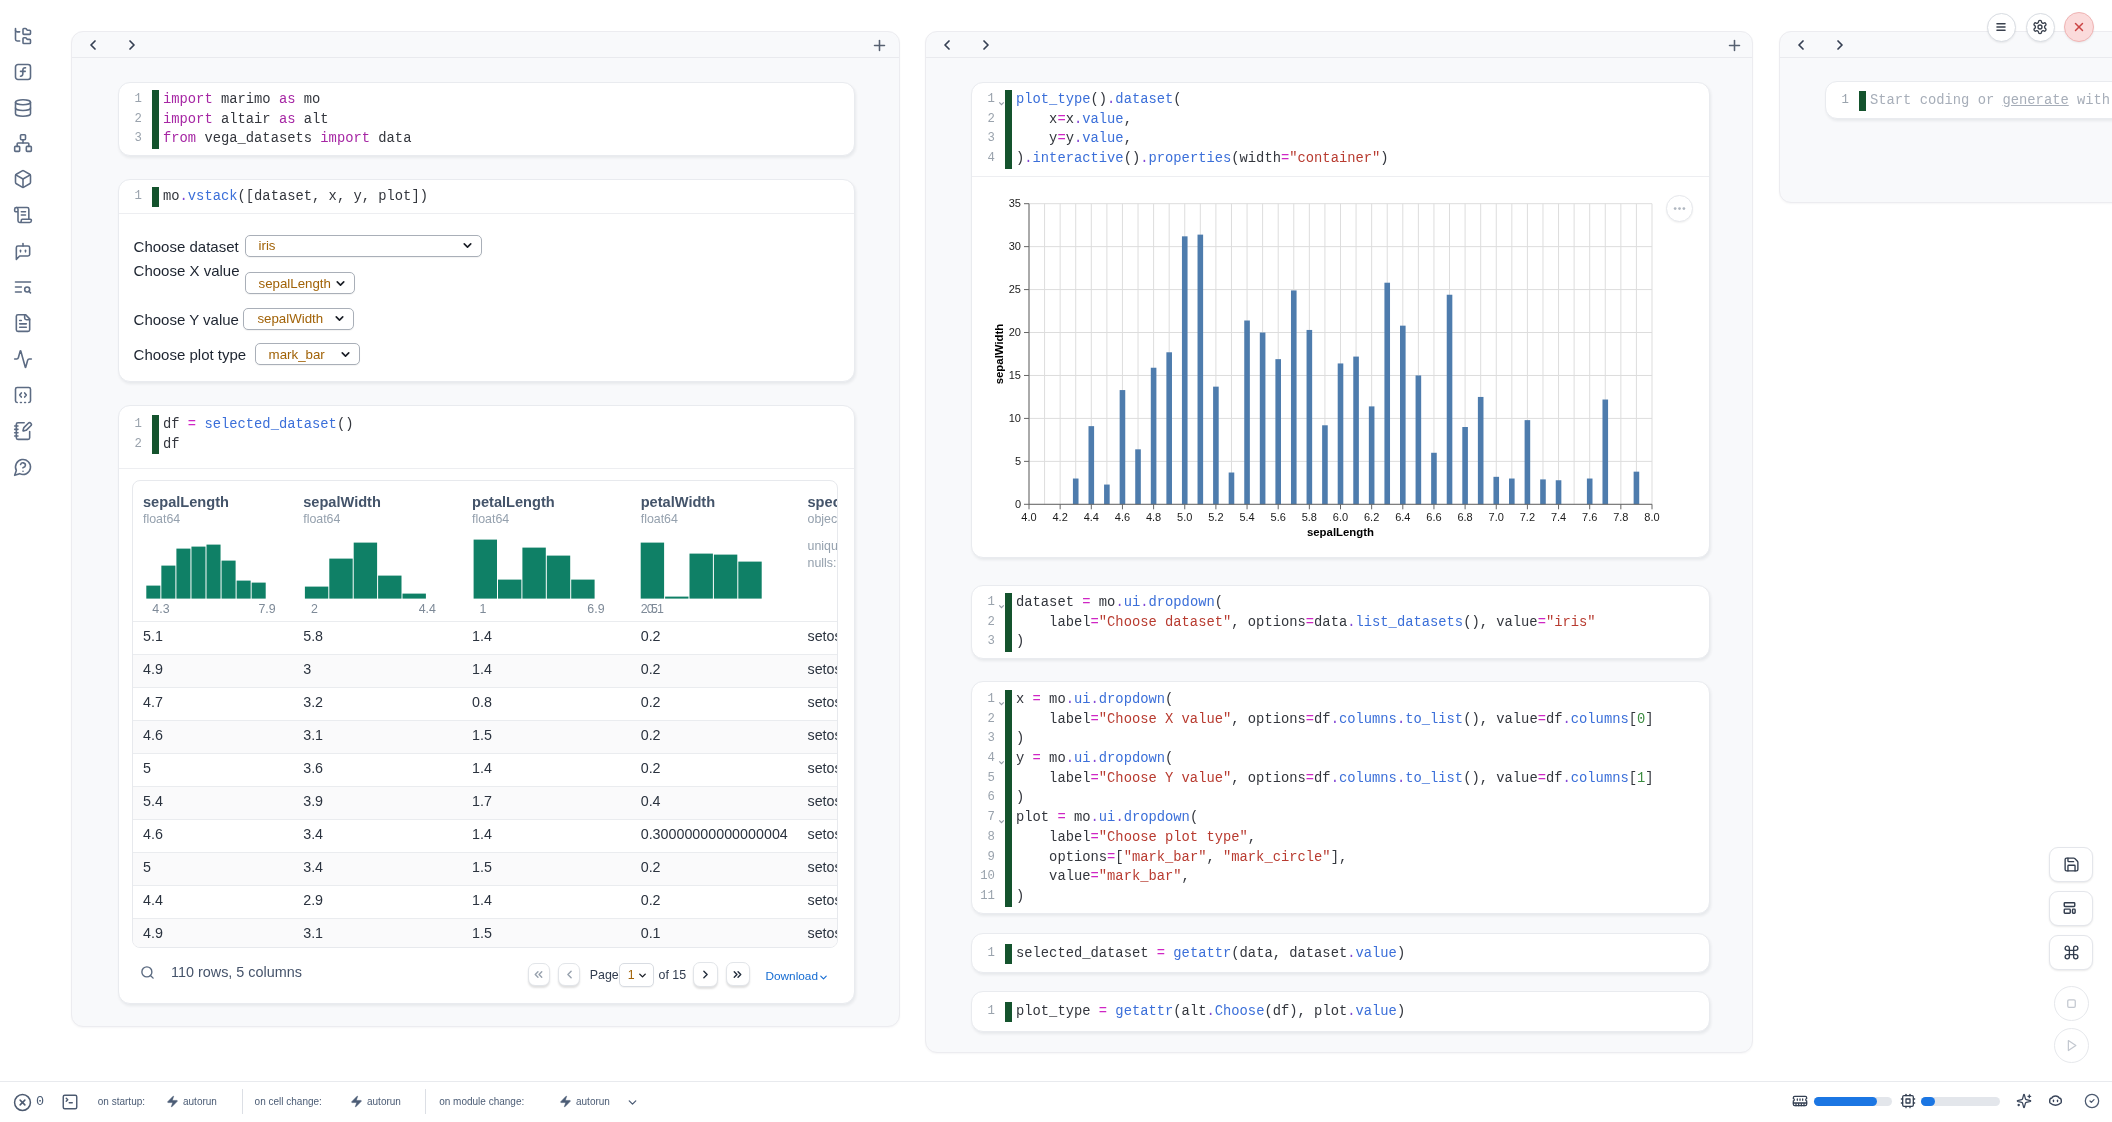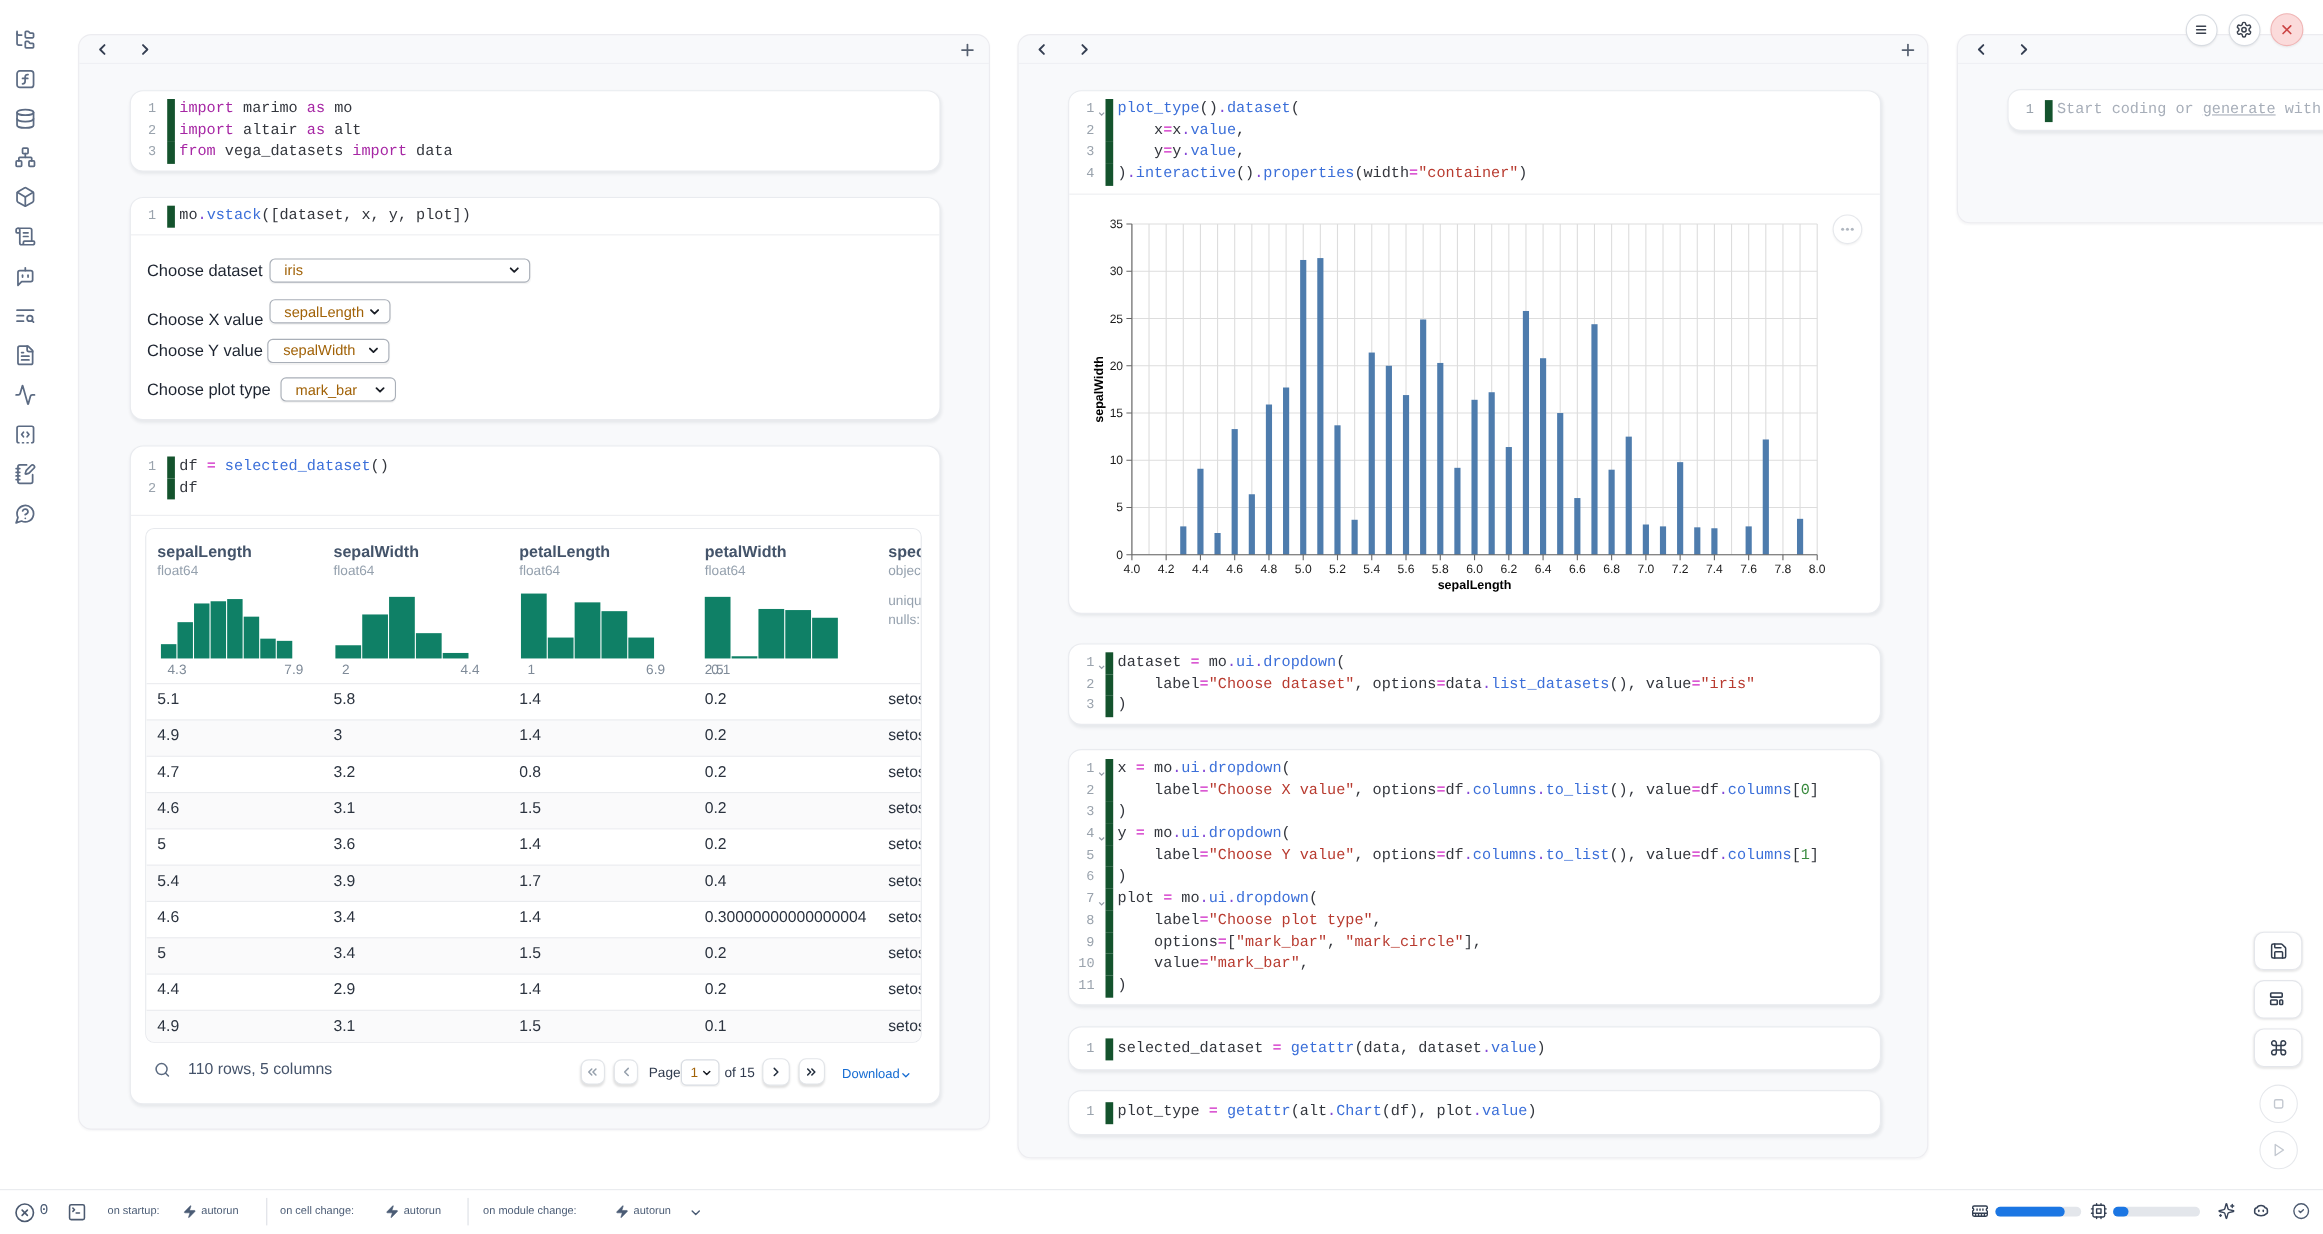--- a/index.html
+++ b/index.html
@@ -136,21 +136,21 @@
         <div class="cl"><span class="ln">1</span><span class="ct">mo<span class="d">.</span><span class="f">vstack</span>([dataset, x, y, plot])</span></div>
       </div>
       <div class="outdiv" style="top:33px"></div>
       <div class="lbl" style="left:14.6px;top:57.6px">Choose dataset</div>
       <div class="selbox" style="left:125.5px;top:54.6px;width:237px">
         <span class="stx">iris</span>
         <svg width="13" height="13" viewBox="0 0 24 24" fill="none" stroke="#1a1e26" stroke-width="3" stroke-linecap="round" stroke-linejoin="round">
           <path d="m6 9 6 6 6-6"></path>
         </svg>
       </div>
-      <div class="lbl" style="left:14.6px;top:102px">Choose X value</div>
+      <div class="lbl" style="left:14.6px;top:82px">Choose X value</div>
       <div class="selbox" style="left:125.5px;top:92.2px;width:110.5px">
         <span class="stx">sepalLength</span>
         <svg width="13" height="13" viewBox="0 0 24 24" fill="none" stroke="#1a1e26" stroke-width="3" stroke-linecap="round" stroke-linejoin="round">
           <path d="m6 9 6 6 6-6"></path>
         </svg>
       </div>
       <div class="lbl" style="left:14.6px;top:130.6px">Choose Y value</div>
       <div class="selbox" style="left:124.4px;top:127.6px;width:110.4px">
         <span class="stx">sepalWidth</span>
         <svg width="13" height="13" viewBox="0 0 24 24" fill="none" stroke="#1a1e26" stroke-width="3" stroke-linecap="round" stroke-linejoin="round">
@@ -543,21 +543,21 @@
         <div class="cl"><span class="ln">11</span><span class="ct">)</span></div>
       </div>
     </div>
 <div class="cell" style="left:45px;top:901px;width:739px;height:40px">
       <div class="code" style="padding:10px 0 0 0">
         <div class="cl"><span class="ln">1</span><span class="ct">selected_dataset <span class="o">=</span> <span class="f">getattr</span>(data, dataset<span class="d">.</span><span class="f">value</span>)</span></div>
       </div>
     </div>
 <div class="cell" style="left:45px;top:959px;width:739px;height:41px">
       <div class="code" style="padding:10px 0 0 0">
-        <div class="cl"><span class="ln">1</span><span class="ct">plot_type <span class="o">=</span> <span class="f">getattr</span>(alt<span class="d">.</span><span class="f">Chart</span>(df), plot<span class="d">.</span><span class="f">value</span>)</span></div>
+        <div class="cl"><span class="ln">1</span><span class="ct">plot_type <span class="o">=</span> <span class="f">getattr</span>(alt<span class="d">.</span><span class="f">Choose</span>(df), plot<span class="d">.</span><span class="f">value</span>)</span></div>
       </div>
     </div>
 </div>
 <div class="panel" style="left:1779px;top:31px;width:828px;height:172px">
     <div class="phead"></div>
     <div class="parr" style="left:13px"><svg width="16" height="16" viewBox="0 0 24 24" fill="none" stroke="#353f52" stroke-width="2.6" stroke-linecap="round" stroke-linejoin="round">
         <path d="m15 18-6-6 6-6"></path>
       </svg></div>
     <div class="parr" style="left:52px"><svg width="16" height="16" viewBox="0 0 24 24" fill="none" stroke="#353f52" stroke-width="2.6" stroke-linecap="round" stroke-linejoin="round">
         <path d="m9 18 6-6-6-6"></path>

